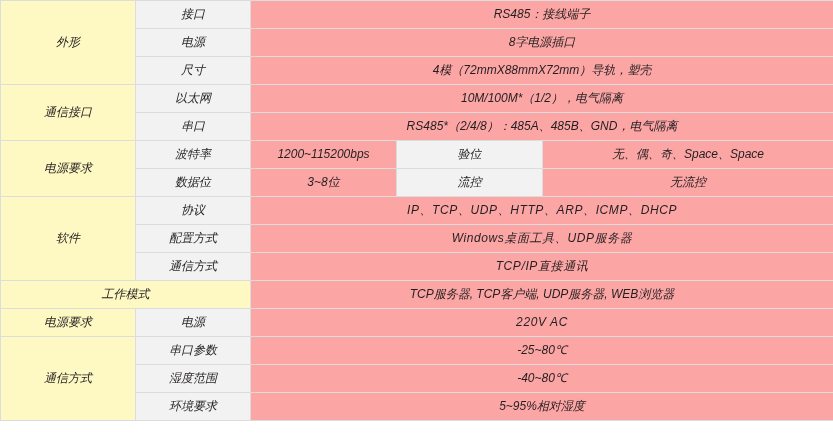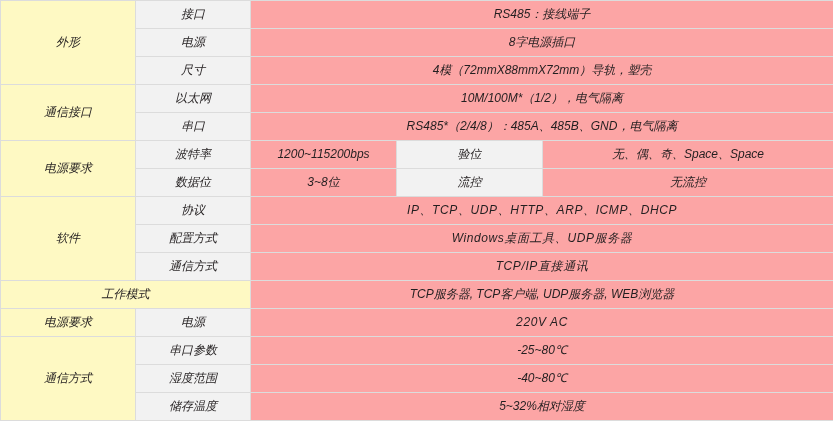--- a/index.html
+++ b/index.html
@@ -134,17 +134,17 @@
       <td class="sub">串口参数</td>
       <td class="val" colspan="4">-25~80℃</td>
     </tr>
 
     <tr>
       <td class="sub">湿度范围</td>
       <td class="val" colspan="4">-40~80℃</td>
     </tr>
 
     <tr>
-      <td class="sub">储存温度</td>
-      <td class="val" colspan="4">5~32%相对湿度</td>
+      <td class="sub">环境要求</td>
+      <td class="val" colspan="4">5~95%相对湿度</td>
     </tr>
   </tbody>
 </table>
 
 </body></html>

